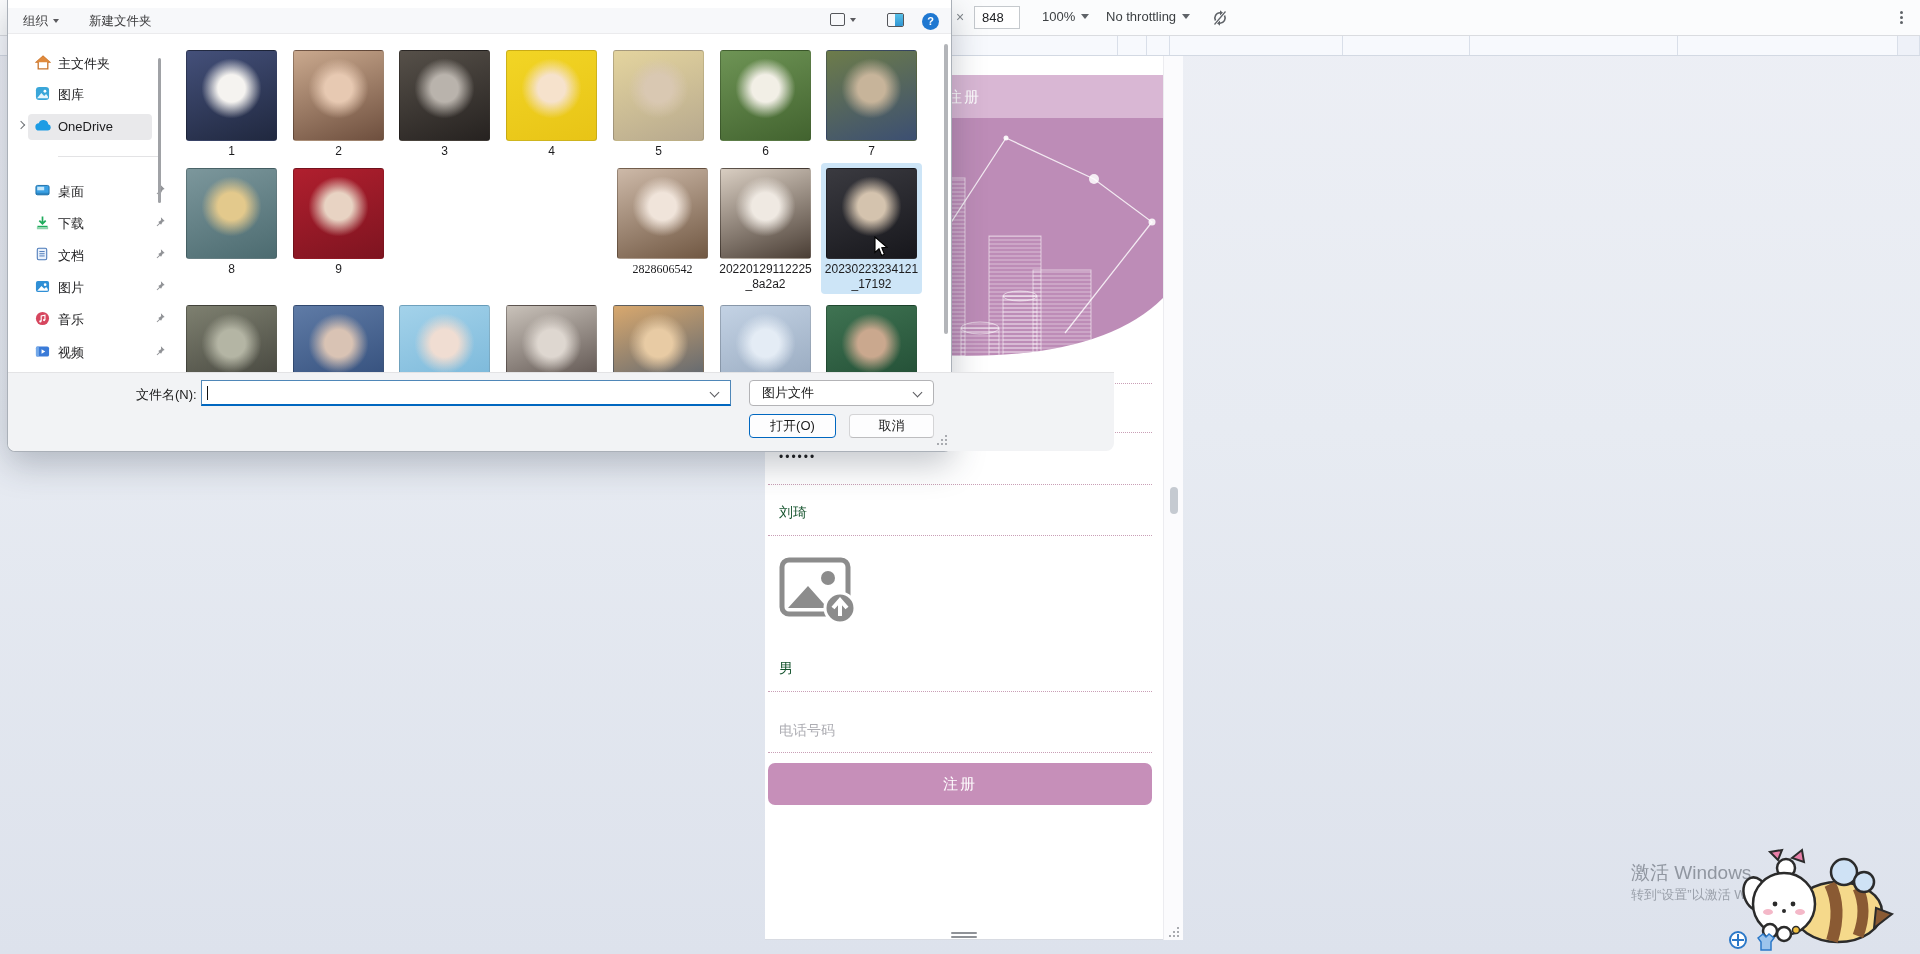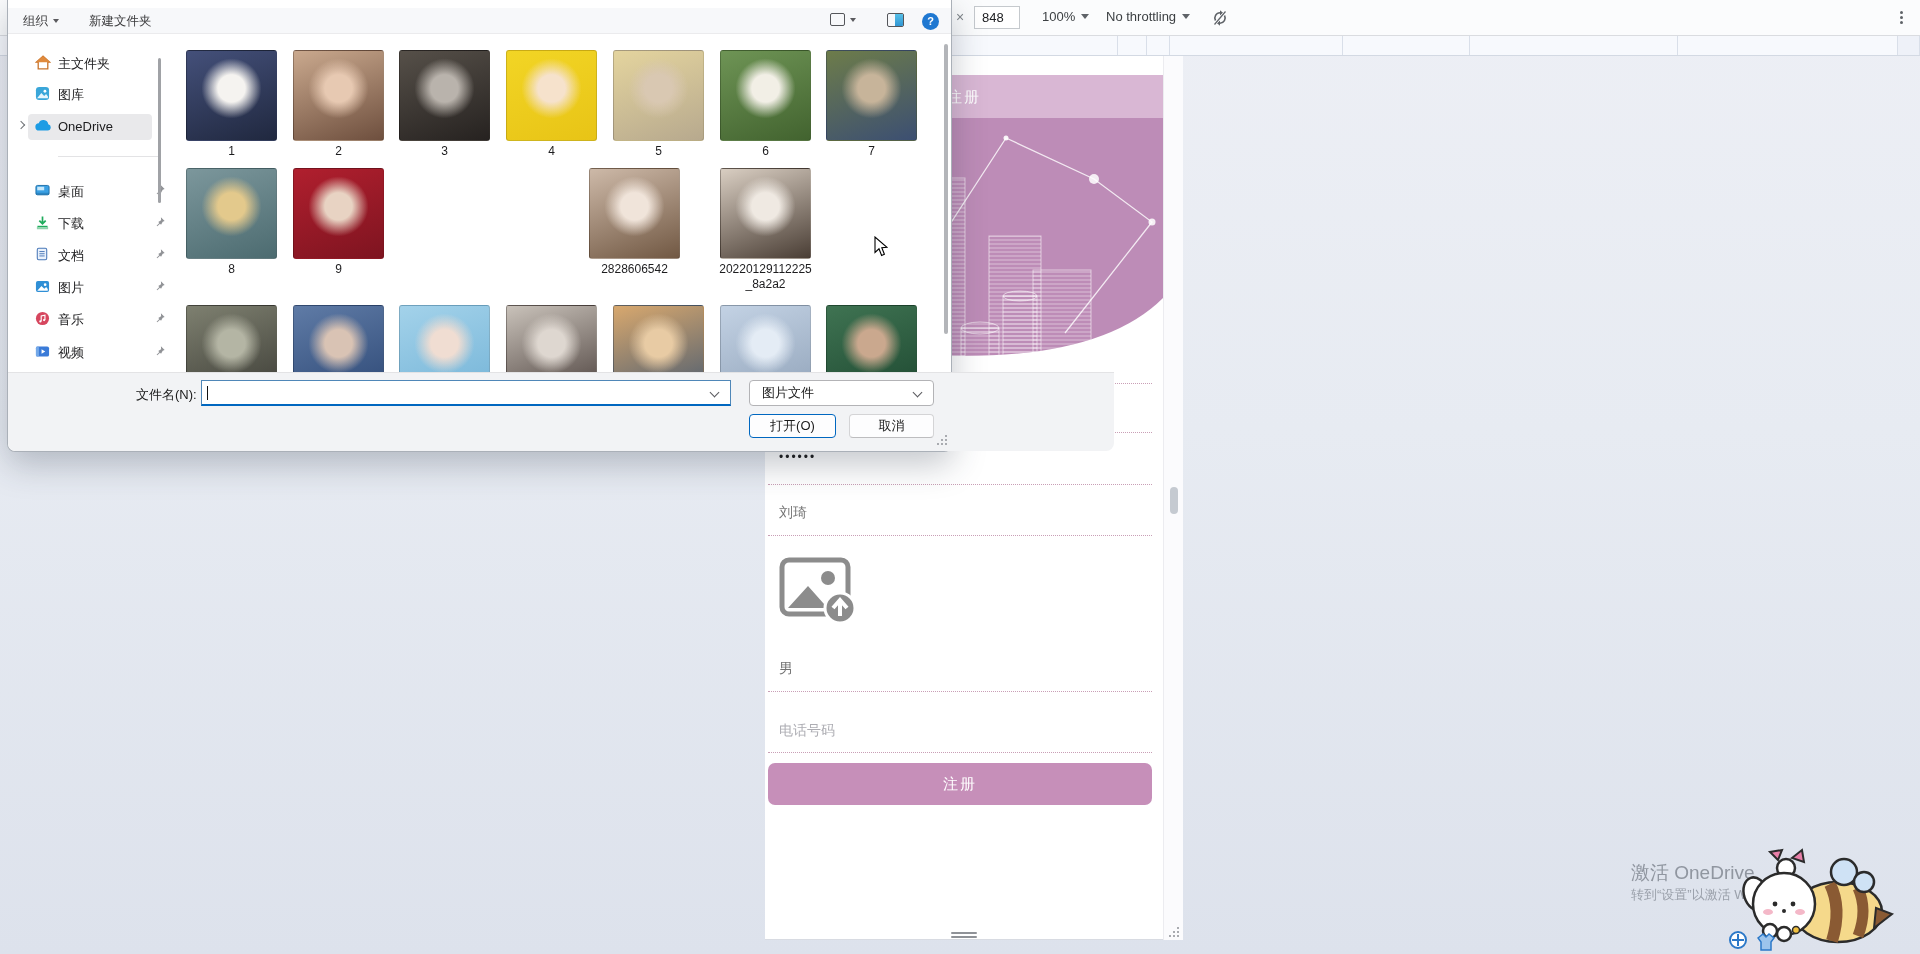--- a/index.html
+++ b/index.html
@@ -31,21 +31,21 @@
   #cellsrow .cell { position:absolute; top:0; height:19px; background:#f7f9fd;
     border-right:1px solid #d9dfe9; }
 
   
   #card { left:765px; top:56px; width:398px; height:884px; background:#fff;
     border-bottom:1px solid #d8dbe2; }
   #reg-header { left:0; top:19px; width:398px; height:43px; background:#d9b7d4;
     color:#fff; font-size:15px; text-align:center; line-height:43px; letter-spacing:2px; }
   #hero { left:0; top:62px; width:398px; height:252px; }
   .fline { position:absolute; left:3px; width:384px; border-top:1px dotted #c99fb6; }
-  .ftext { position:absolute; left:14px; font-size:14px; color:#737373; }
+  .ftext { position:absolute; left:14px; font-size:14px; color:#14532d; }
   .fph { color:#adadb3; }
   #pwd-dots { top:394px; font-size:12px; letter-spacing:2px; color:#1b1b1b; }
   #upload-ph { left:13px; top:500px; width:80px; height:70px; }
   #reg-btn { left:3px; top:707px; width:384px; height:42px; background:#c68fb9;
     border:none; border-radius:7px; color:#fff; font-size:15px; letter-spacing:2px; }
   #drag-handle { left:166px; top:874px; width:66px; }
   #drag-handle i { display:block; width:26px; height:2px; background:#8f9297; margin:2px auto; border-radius:1px; }
 
   
   #page-sb { left:1163px; top:56px; width:20px; height:884px; background:#fbfbfd;
@@ -388,27 +388,31 @@
     <div class="flabel">7</div>
   </div>
         <div class="tile" style="left: 17px; top: 129px;">
     <div class="thumb" style="background: radial-gradient(circle at 50% 42%, rgb(227, 201, 140) 0px, rgb(227, 201, 140) 20%, rgba(0, 0, 0, 0) 44%), linear-gradient(160deg, rgb(124, 151, 156), rgb(76, 107, 112));"></div>
     <div class="flabel">8</div>
   </div>
         <div class="tile" style="left: 124px; top: 129px;">
     <div class="thumb" style="background: radial-gradient(circle at 50% 42%, rgb(232, 211, 195) 0px, rgb(232, 211, 195) 20%, rgba(0, 0, 0, 0) 44%), linear-gradient(160deg, rgb(176, 31, 46), rgb(126, 20, 32));"></div>
     <div class="flabel">9</div>
   </div>
-        <div class="tile" style="left: 420px; top: 129px;">
+        <div class="tile" style="left: 448px; top: 129px; font-family: Liberation Serif, serif;">
     <div class="thumb" style="background: radial-gradient(circle at 50% 42%, rgb(240, 228, 218) 0px, rgb(240, 228, 218) 20%, rgba(0, 0, 0, 0) 44%), linear-gradient(160deg, rgb(205, 185, 168), rgb(113, 88, 67));"></div>
     <div class="flabel">2828606542</div>
   </div>
         <div class="tile" style="left: 551px; top: 129px;">
     <div class="thumb" style="background: radial-gradient(circle at 50% 42%, rgb(239, 233, 226) 0px, rgb(239, 233, 226) 20%, rgba(0, 0, 0, 0) 44%), linear-gradient(160deg, rgb(217, 206, 194), rgb(74, 62, 53));"></div>
     <div class="flabel">20220129112225_8a2a2</div>
+  </div>
+        <div class="tile sel" style="left: 657px; top: 129px;">
+    <div class="thumb" style="background: radial-gradient(circle at 50% 42%, rgb(212, 195, 174) 0px, rgb(212, 195, 174) 20%, rgba(0, 0, 0, 0) 44%), linear-gradient(160deg, rgb(58, 58, 64), rgb(23, 23, 28));"></div>
+    <div class="flabel">20230223234121_17192</div>
   </div>
         <div class="tile" style="left: 17px; top: 266px;">
     <div class="thumb" style="background: radial-gradient(circle at 50% 42%, rgb(180, 181, 164) 0px, rgb(180, 181, 164) 20%, rgba(0, 0, 0, 0) 44%), linear-gradient(160deg, rgb(126, 128, 112), rgb(63, 63, 56));"></div>
 
   </div>
         <div class="tile" style="left: 124px; top: 266px;">
     <div class="thumb" style="background: radial-gradient(circle at 50% 42%, rgb(217, 195, 180) 0px, rgb(217, 195, 180) 20%, rgba(0, 0, 0, 0) 44%), linear-gradient(160deg, rgb(95, 123, 166), rgb(47, 74, 119));"></div>
 
   </div>
         <div class="tile" style="left: 230px; top: 266px;">
@@ -450,21 +454,21 @@
     <div id="dlg-grip" class="abs grip">
       <i></i>
         <i></i>
         <i></i>
         <i></i>
         <i></i>
         <i></i>
       </div>
   </div>
 
-  <div id="wm1" class="abs">激活 OneDrive</div>
+  <div id="wm1" class="abs">激活 Windows</div>
   <div id="wm2" class="abs">转到“设置”以激活 Windows</div>
 
   <svg id="sticker" class="abs" viewBox="0 0 170 116" width="170" height="116">
     <ellipse cx="112" cy="74" rx="44" ry="30" fill="#f5d98b" stroke="#2b2b2b" stroke-width="2.5"></ellipse>
     <path d="M104 46 Q116 70 106 103" stroke="#8a5a33" stroke-width="12" fill="none"></path>
     <path d="M132 50 Q142 72 132 98" stroke="#8a5a33" stroke-width="11" fill="none"></path>
     <polygon points="150,70 166,76 148,90" fill="#8a5a33" stroke="#2b2b2b" stroke-width="2"></polygon>
     <circle cx="118" cy="34" r="13" fill="#cfe2f5" stroke="#2b2b2b" stroke-width="2.5"></circle>
     <circle cx="138" cy="44" r="10" fill="#cfe2f5" stroke="#2b2b2b" stroke-width="2.5"></circle>
     <ellipse cx="30" cy="56" rx="12" ry="17" fill="#fff" stroke="#2b2b2b" stroke-width="2.5" transform="rotate(-18 30 56)"></ellipse>

